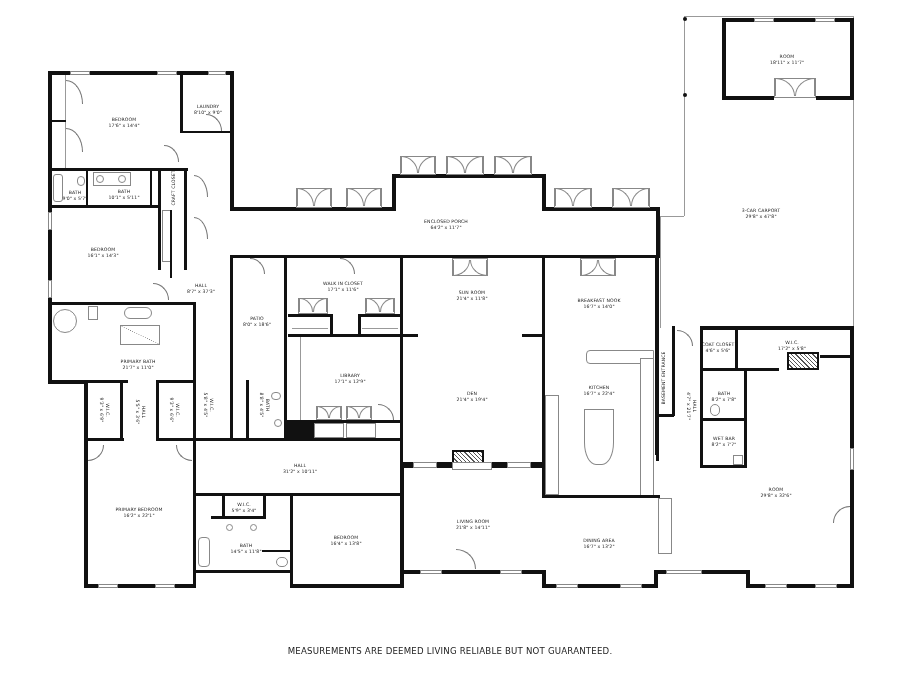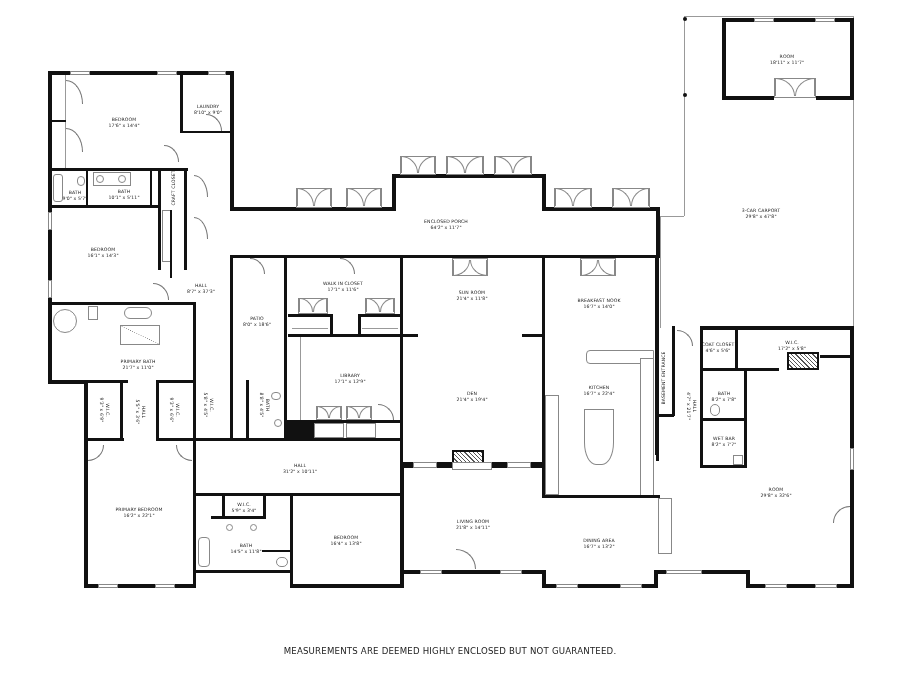--- a/index.html
+++ b/index.html
@@ -365,13 +365,13 @@
   <div class="fix" style="left:733px;top:455px;width:10px;height:10px;"></div>
   <div class="lbl" style="left:776px;top:493px;">
     <span>ROOM</span>
     <span>29'8" x 32'6"</span>
   </div>
   <div class="door" style="left:833px;top:506px;width:17px;height:17px;transform:scaleX(-1);"></div>
   <div class="win" style="left:850px;top:448px;width:4px;height:22px;"></div>
 
 </div>
 
-<div class="footer">MEASUREMENTS ARE DEEMED HIGHLY ENCLOSED BUT NOT GUARANTEED.</div>
+<div class="footer">MEASUREMENTS ARE DEEMED LIVING RELIABLE BUT NOT GUARANTEED.</div>
 
 </body></html>

